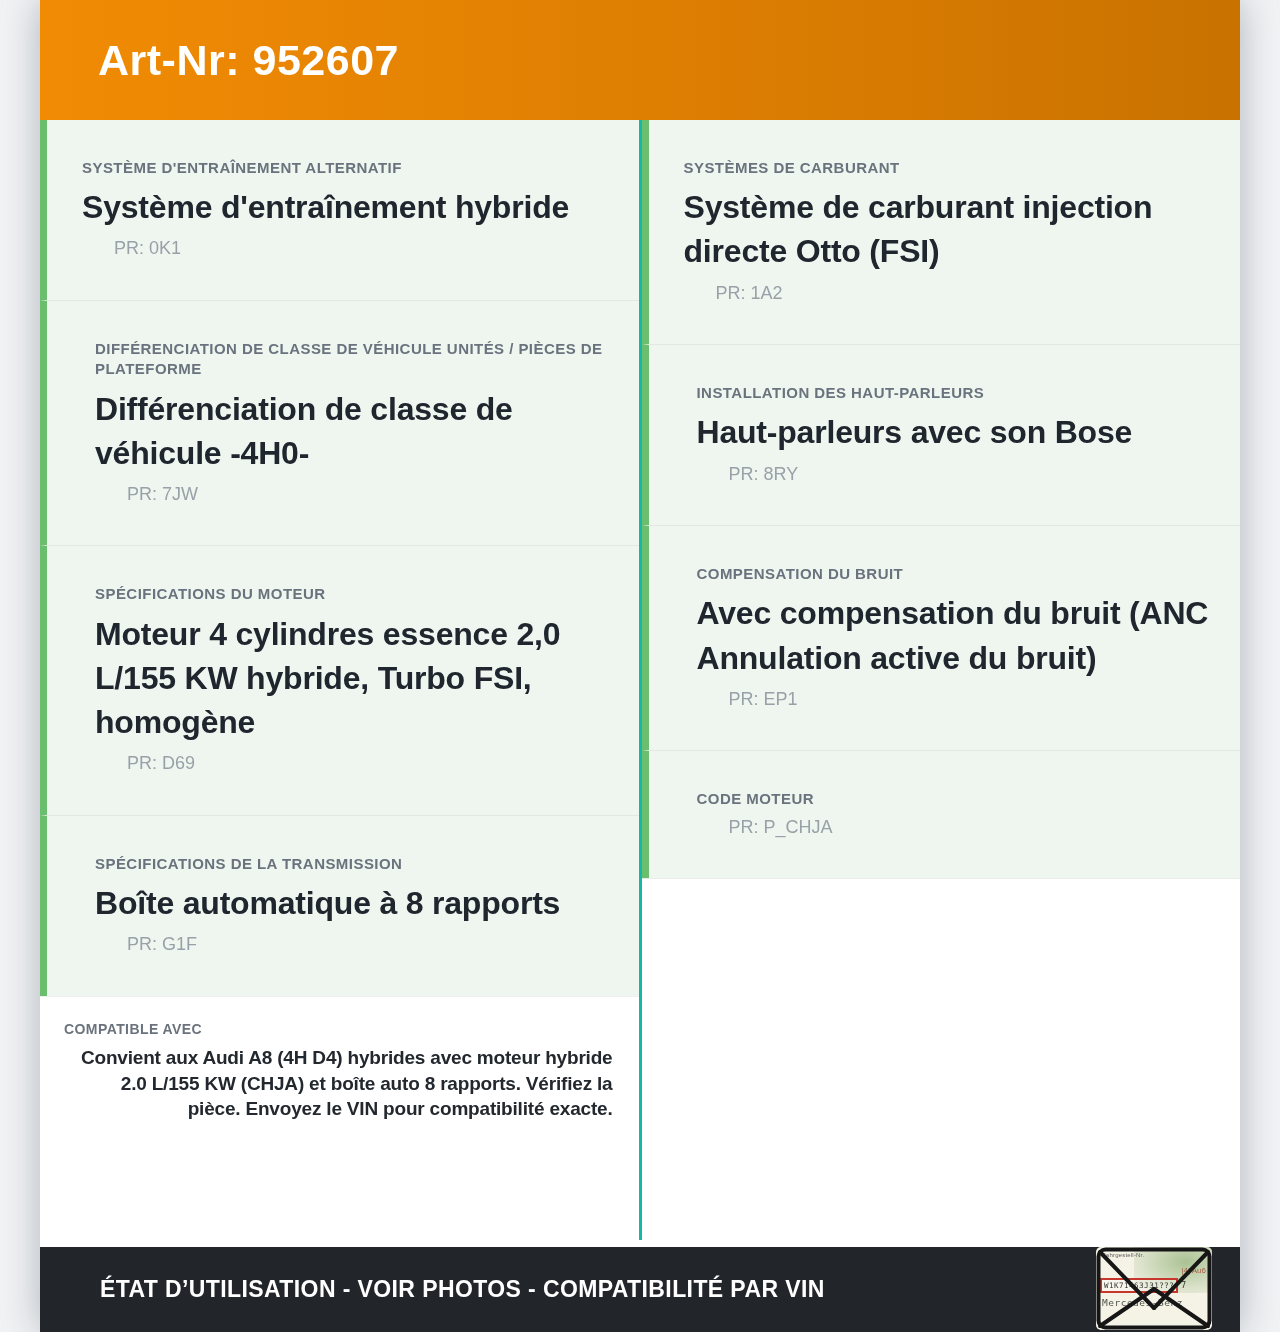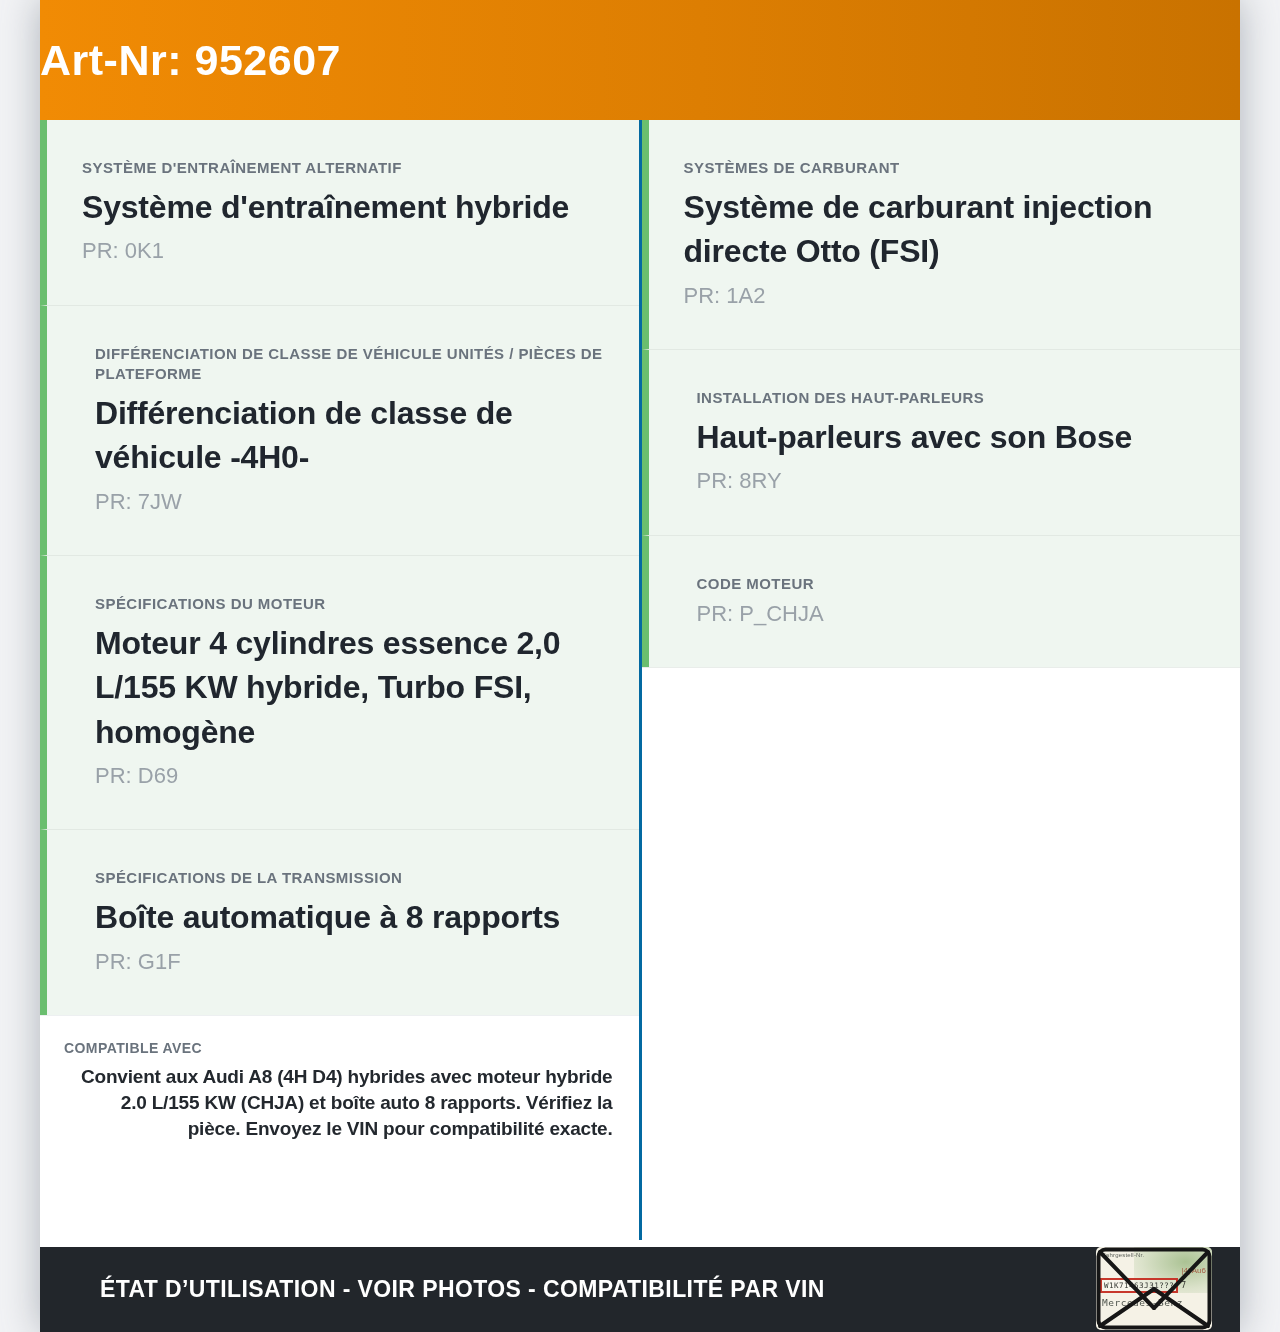--- a/index.html
+++ b/index.html
@@ -30,50 +30,51 @@
     margin:0 auto;
     background:#ffffff;
     box-shadow:0 0 36px rgba(105,115,128,.5);
     display:flex;flex-direction:column;
   }
   
   .header{
     height:120px;flex:0 0 120px;
     background:linear-gradient(90deg,var(--header-orange-left) 0%,var(--header-orange-mid) 55%,var(--header-orange-right) 100%);
     display:flex;align-items:center;
+    padding-left:58px;
   }
   .header-title{
     color:#ffffff;font-size:43px;font-weight:bold;letter-spacing:.5px;margin:0;
   }
   
   .main{
     height:1120px;flex:0 0 1120px;
     display:grid;grid-template-columns:1fr 1fr;column-gap:3px;
-    background:#0369a1;overflow:hidden;
+    background:#14b8a6;overflow:hidden;
   }
   .col{display:flex;flex-direction:column;min-width:0;}
   .sec{
     background:var(--section-bg);
     border-left:7px solid var(--accent-green);
     padding:38px 30px 40px 35px;
   }
   .sec + .sec{border-top:1px solid var(--divider);padding-left:48px;}
   .sec-label{
     color:var(--label-color);
     font-size:15px;font-weight:bold;
     letter-spacing:.03em;line-height:1.35;
     margin-bottom:7px;
   }
   .sec-title{
     color:var(--title-color);
     font-size:32px;font-weight:bold;
     line-height:1.38;letter-spacing:-.2px;
     margin:0 0 9px 0;
   }
-  .sec-pr{color:var(--pr-color);font-size:22px;line-height:1.2;}
+  .sec-pr{color:var(--pr-color);font-size:18px;line-height:1.2;margin-left:32px;}
   
   .compat{
     flex:1 1 auto;background:#ffffff;
     border-top:1px solid #EDF0F1;
     padding:24px 26px 20px 24px;
   }
   .compat-label{
     color:var(--label-color);
     font-size:14px;font-weight:bold;letter-spacing:.03em;
     margin-bottom:8px;
@@ -178,20 +179,25 @@
     <div class="col">
       <div class="sec">
         <div class="sec-label">SYSTÈMES DE CARBURANT</div>
         <div class="sec-title">Système de carburant injection directe Otto (FSI)</div>
         <div class="sec-pr">PR: 1A2</div>
       </div>
       <div class="sec">
         <div class="sec-label">INSTALLATION DES HAUT-PARLEURS</div>
         <div class="sec-title">Haut-parleurs avec son Bose</div>
         <div class="sec-pr">PR: 8RY</div>
+      </div>
+      <div class="sec">
+        <div class="sec-label">COMPENSATION DU BRUIT</div>
+        <div class="sec-title">Avec compensation du bruit (ANC Annulation active du bruit)</div>
+        <div class="sec-pr">PR: EP1</div>
       </div>
       <div class="sec">
         <div class="sec-label">CODE MOTEUR</div>
         <div class="sec-pr">PR: P_CHJA</div>
       </div>
       <div class="filler"></div>
     </div>
 
   </div>
 

